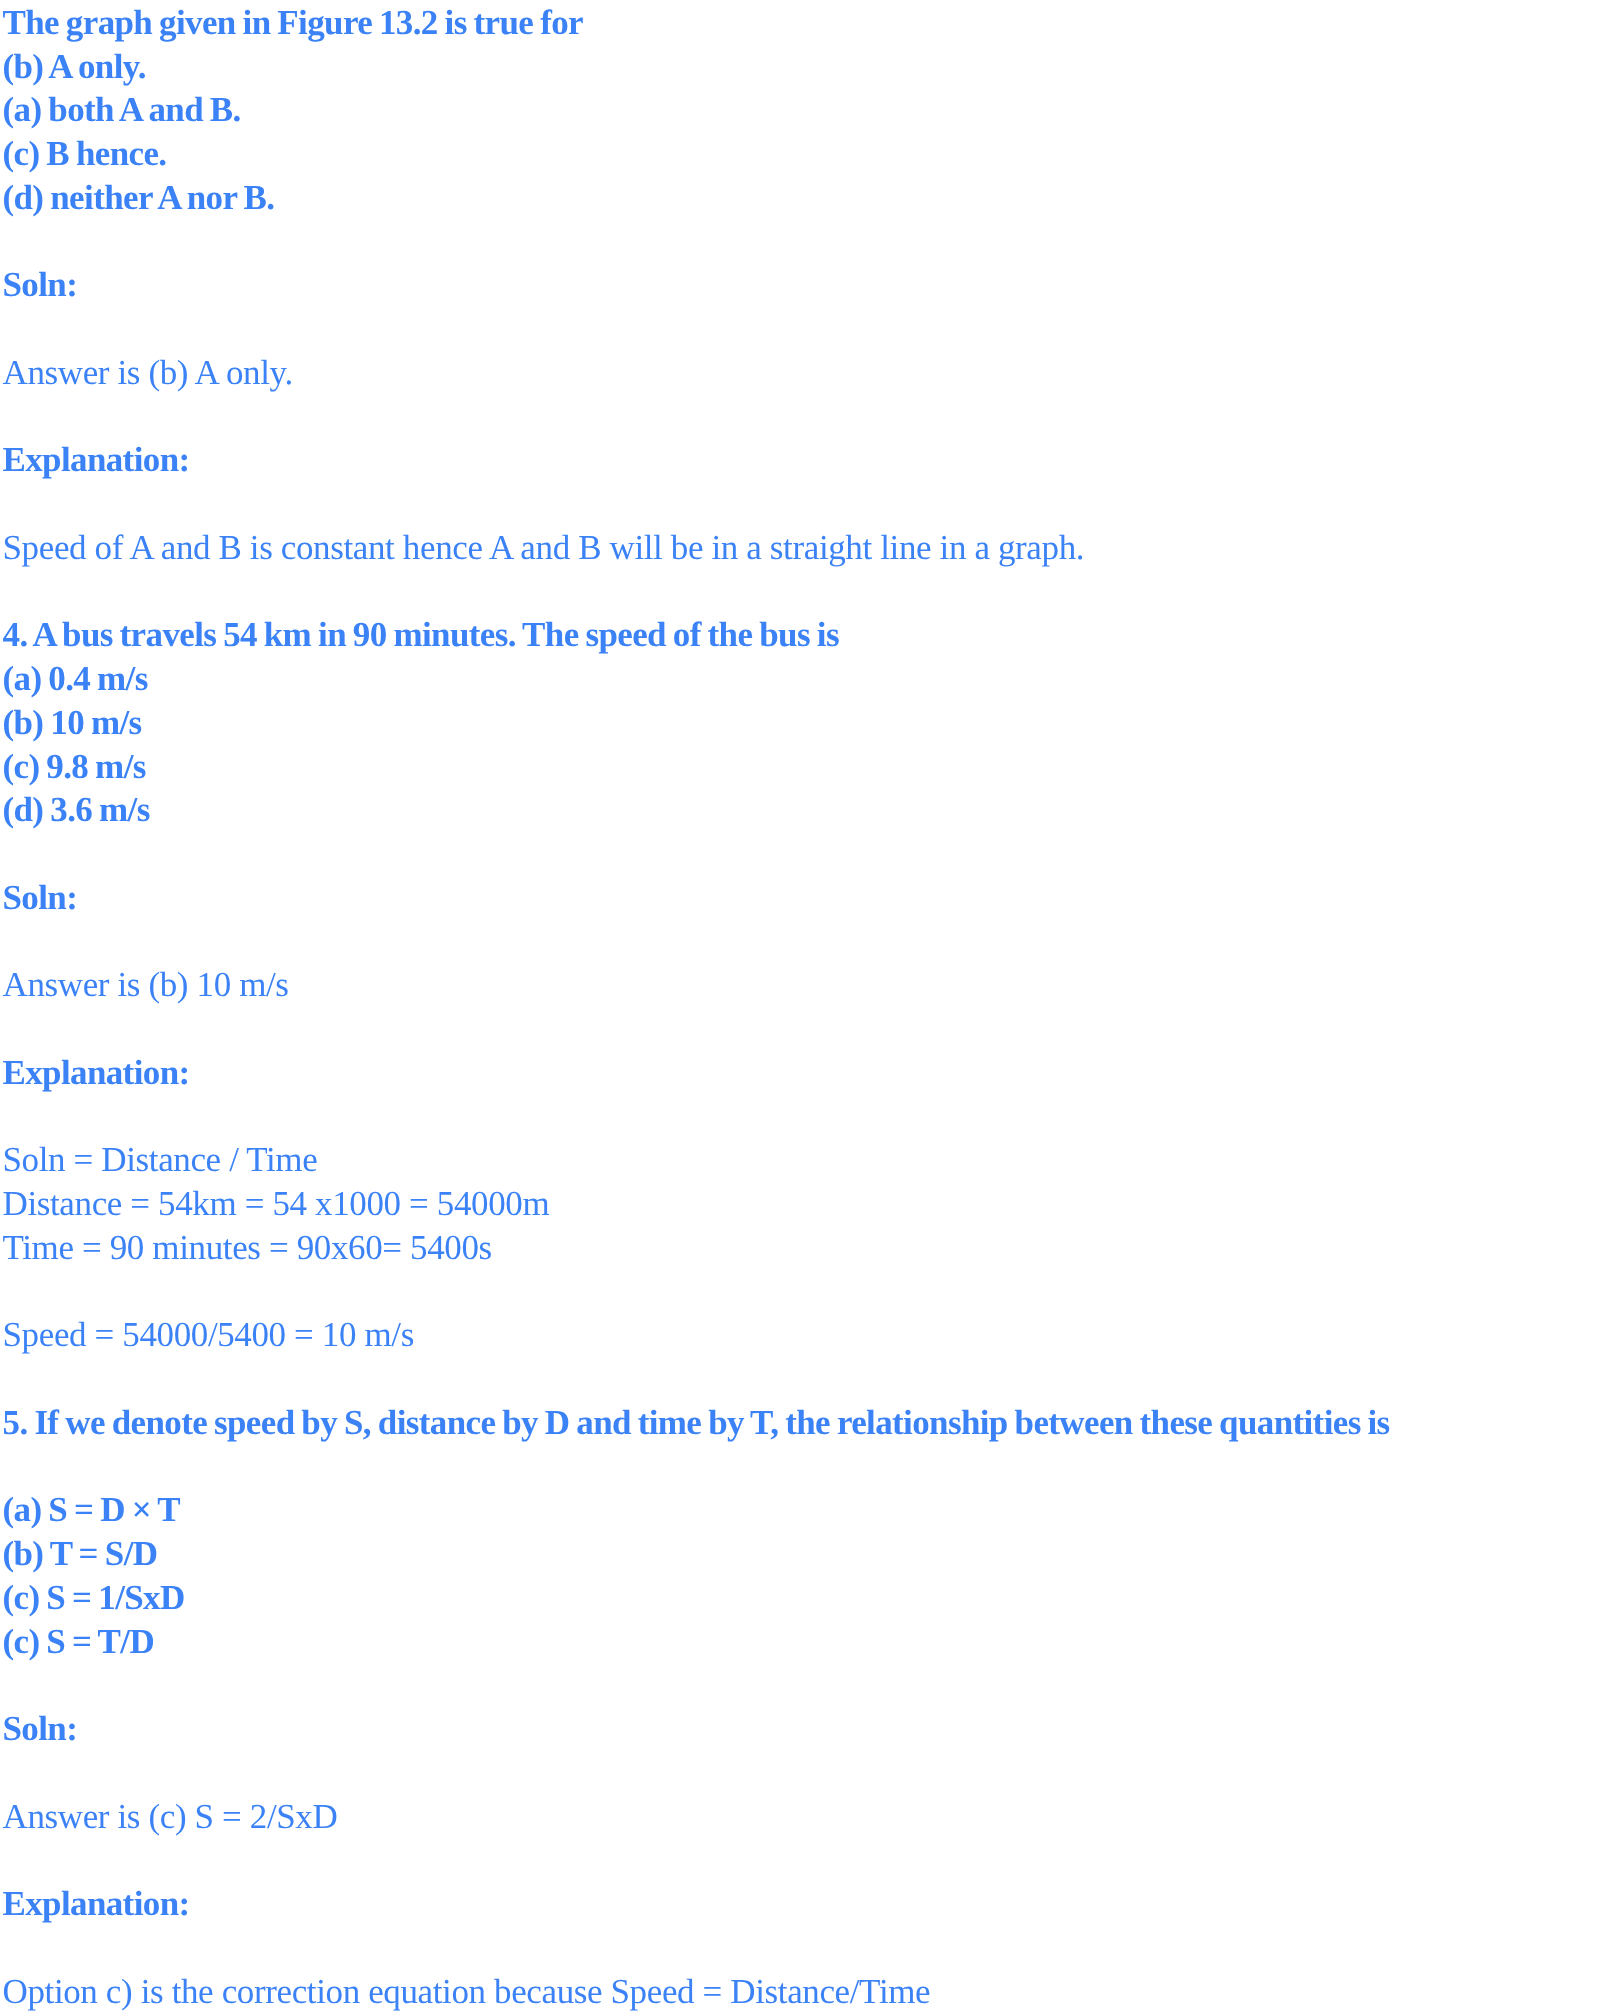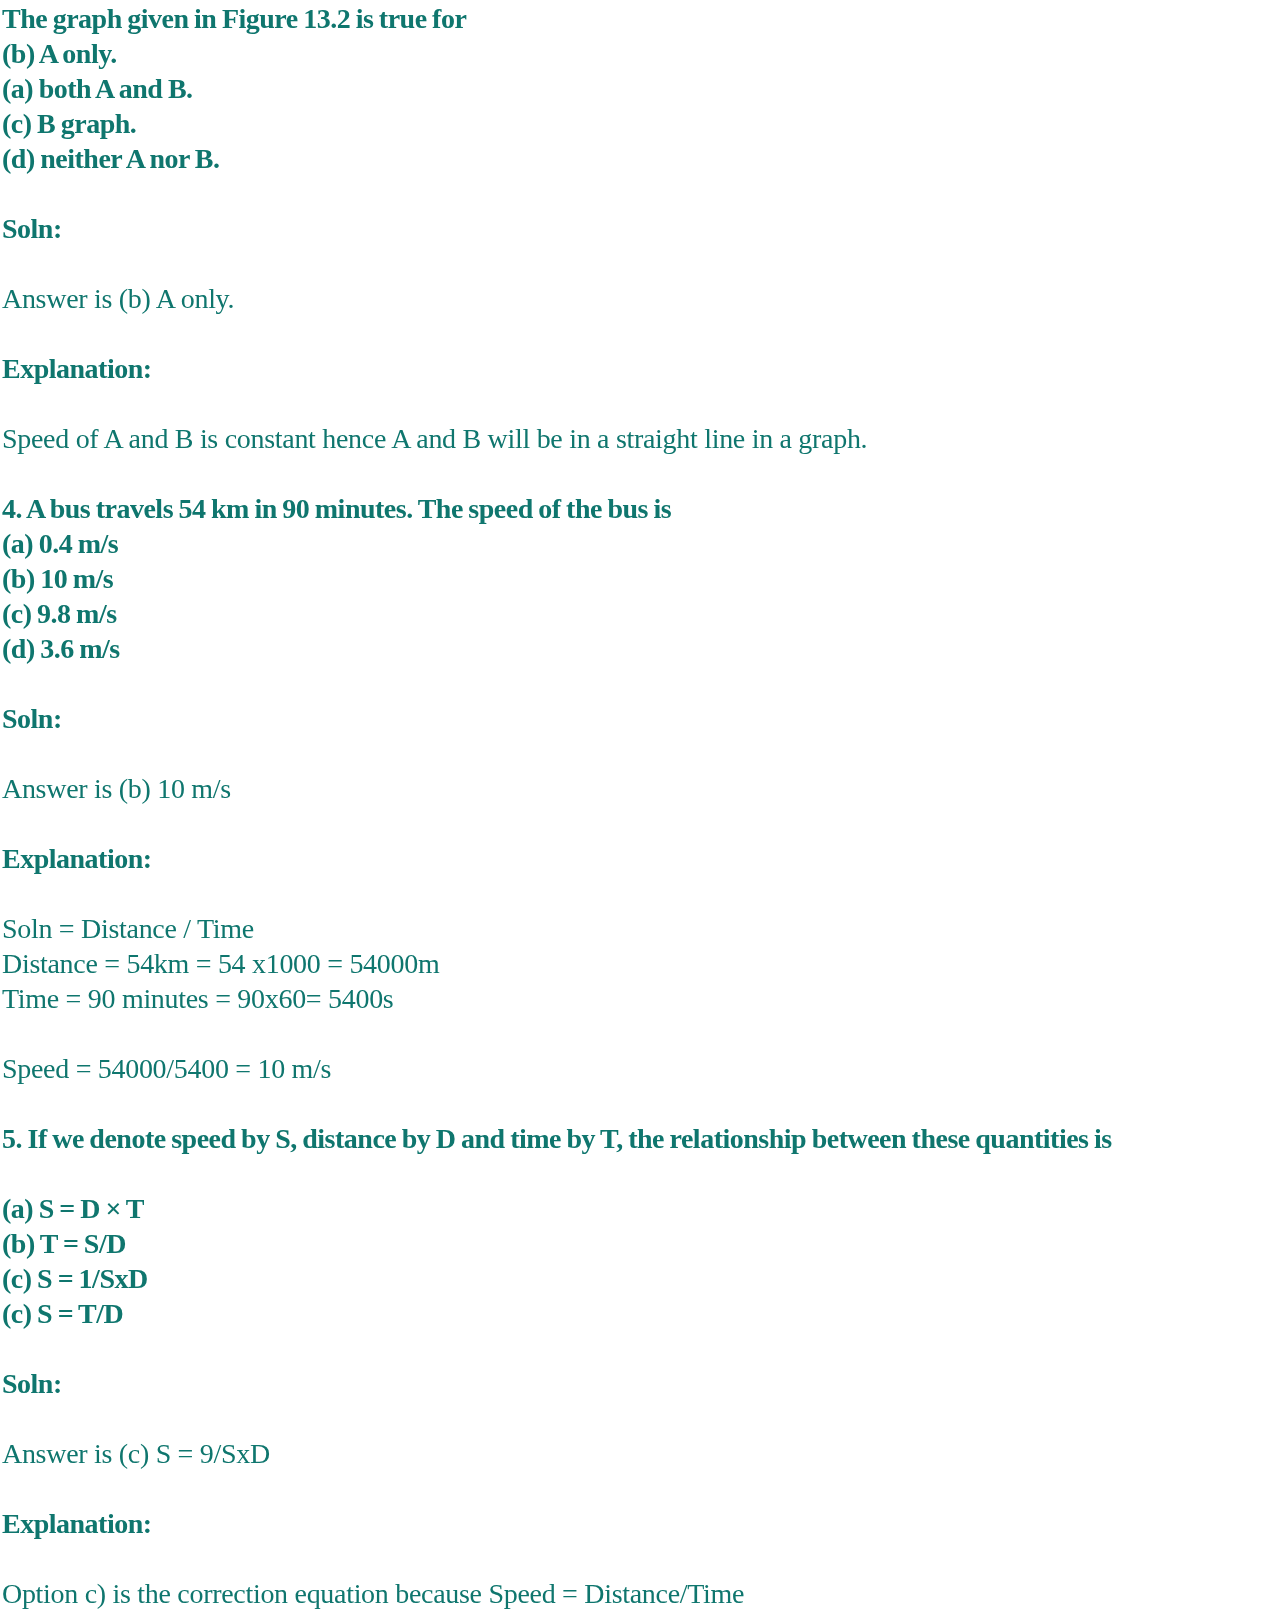--- a/index.html
+++ b/index.html
@@ -44,26 +44,26 @@
     word-spacing: -1px;
   }
   .block.regular .line {
     font-weight: normal;
   }
 </style>
 </head>
 <body>
 
 <main class="page" style="background: rgb(255, 255, 255);">
-  <div id="doc" style="color: #0f766e;">
+  <div id="doc" style="color: #3b82f6;">
       <div class="block bold">
         <div class="line"><span class="line-text">The graph given in Figure 13.2 is true for</span></div>
         <div class="line"><span class="line-text">(b) A only.</span></div>
         <div class="line"><span class="line-text">(a) both A and B.</span></div>
-        <div class="line"><span class="line-text">(c) B graph.</span></div>
+        <div class="line"><span class="line-text">(c) B hence.</span></div>
         <div class="line"><span class="line-text">(d) neither A nor B.</span></div>
       </div>
       <div class="block bold">
         <div class="line"><span class="line-text">Soln:</span></div>
       </div>
       <div class="block regular">
         <div class="line"><span class="line-text">Answer is (b) A only.</span></div>
       </div>
       <div class="block bold">
         <div class="line"><span class="line-text">Explanation:</span></div>
@@ -101,21 +101,21 @@
       <div class="block bold">
         <div class="line"><span class="line-text">(a) S = D × T</span></div>
         <div class="line"><span class="line-text">(b) T = S/D</span></div>
         <div class="line"><span class="line-text">(c) S = 1/SxD</span></div>
         <div class="line"><span class="line-text">(c) S = T/D</span></div>
       </div>
       <div class="block bold">
         <div class="line"><span class="line-text">Soln:</span></div>
       </div>
       <div class="block regular">
-        <div class="line"><span class="line-text">Answer is (c) S = 9/SxD</span></div>
+        <div class="line"><span class="line-text">Answer is (c) S = 2/SxD</span></div>
       </div>
       <div class="block bold">
         <div class="line"><span class="line-text">Explanation:</span></div>
       </div>
       <div class="block regular">
         <div class="line"><span class="line-text">Option c) is the correction equation because Speed = Distance/Time</span></div>
       </div>
     </div>
 </main>
 

